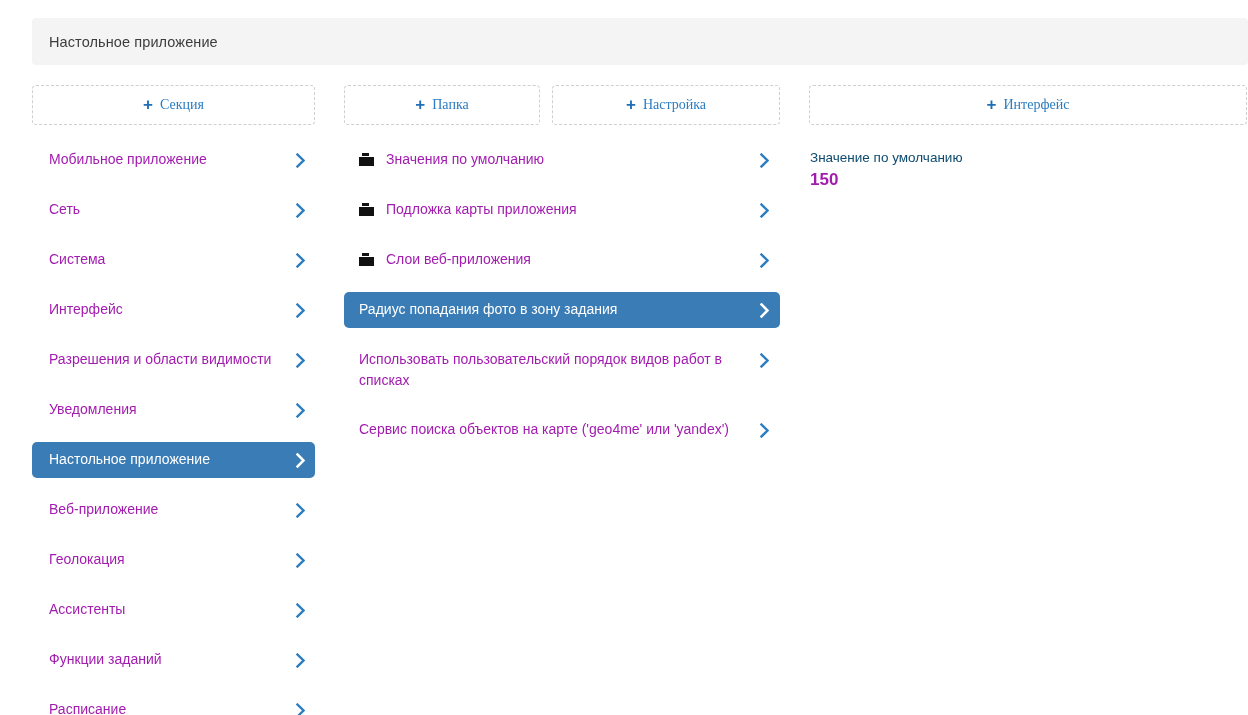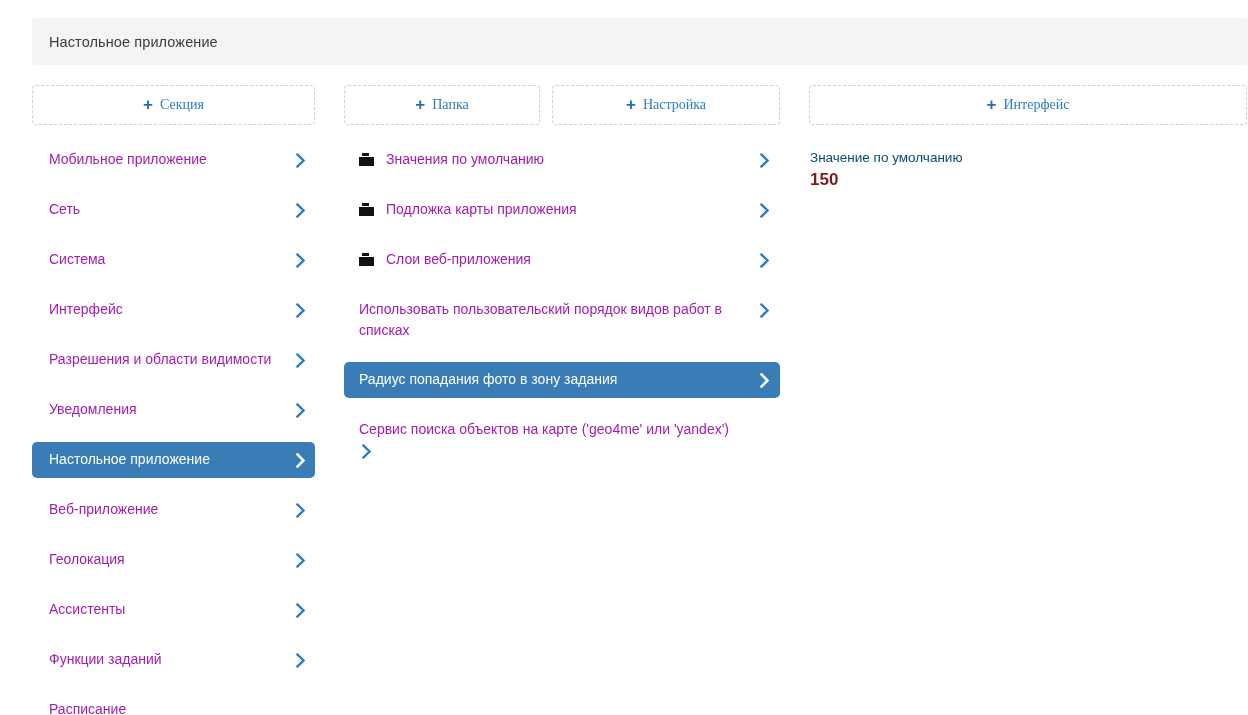--- a/index.html
+++ b/index.html
@@ -97,21 +97,21 @@
   .row {
     display: flex;
     align-items: flex-start;
     min-height: 28px;
     padding: 7px 11px 7px 16px;
     border-radius: 5px;
     cursor: pointer;
     margin-bottom: 14px;
     position: relative;
   }
-  .row:last-child { margin-bottom: 0; flex-direction: column; }
+  .row:last-child { margin-bottom: 0; }
 
   .row .row-label {
     flex: 1 1 auto;
     color: #a21caf;
     font-size: 14px;
     line-height: 21px;
     padding-right: 10px;
   }
 
   .row.selected {
@@ -177,21 +177,21 @@
   
   .col-values .add-btn { width: 438px; }
 
   .value-block { margin-top: 24px; padding-left: 1px; }
   .value-label {
     color: #0c4a6e;
     font-size: 13.5px;
     line-height: 18px;
   }
   .value-number {
-    color: #7f1d1d;
+    color: #a21caf;
     font-size: 17px;
     font-weight: bold;
     line-height: 24px;
     margin-top: 1px;
   }
 </style>
 </head>
 <body>
 
 <div class="page">
@@ -348,30 +348,30 @@
               <span class="tab"></span>
               <span class="body"></span>
             </span>
             <span class="row-label">Слои веб-приложения</span>
             <span class="chev">
               <svg viewBox="0 0 9 15">
                 <polyline points="1.5,1.5 7.5,7.5 1.5,13.5"></polyline>
               </svg>
             </span>
           </div>
-          <div class="row">
-            <span class="row-label">Использовать пользовательский порядок видов работ в списках</span>
-            <span class="chev">
-              <svg viewBox="0 0 9 15">
-                <polyline points="1.5,1.5 7.5,7.5 1.5,13.5"></polyline>
-              </svg>
-            </span>
-          </div>
           <div class="row selected">
             <span class="row-label">Радиус попадания фото в зону задания</span>
+            <span class="chev">
+              <svg viewBox="0 0 9 15">
+                <polyline points="1.5,1.5 7.5,7.5 1.5,13.5"></polyline>
+              </svg>
+            </span>
+          </div>
+          <div class="row">
+            <span class="row-label">Использовать пользовательский порядок видов работ в списках</span>
             <span class="chev">
               <svg viewBox="0 0 9 15">
                 <polyline points="1.5,1.5 7.5,7.5 1.5,13.5"></polyline>
               </svg>
             </span>
           </div>
           <div class="row">
             <span class="row-label">Сервис поиска объектов на карте ('geo4me' или 'yandex')</span>
             <span class="chev">
               <svg viewBox="0 0 9 15">

